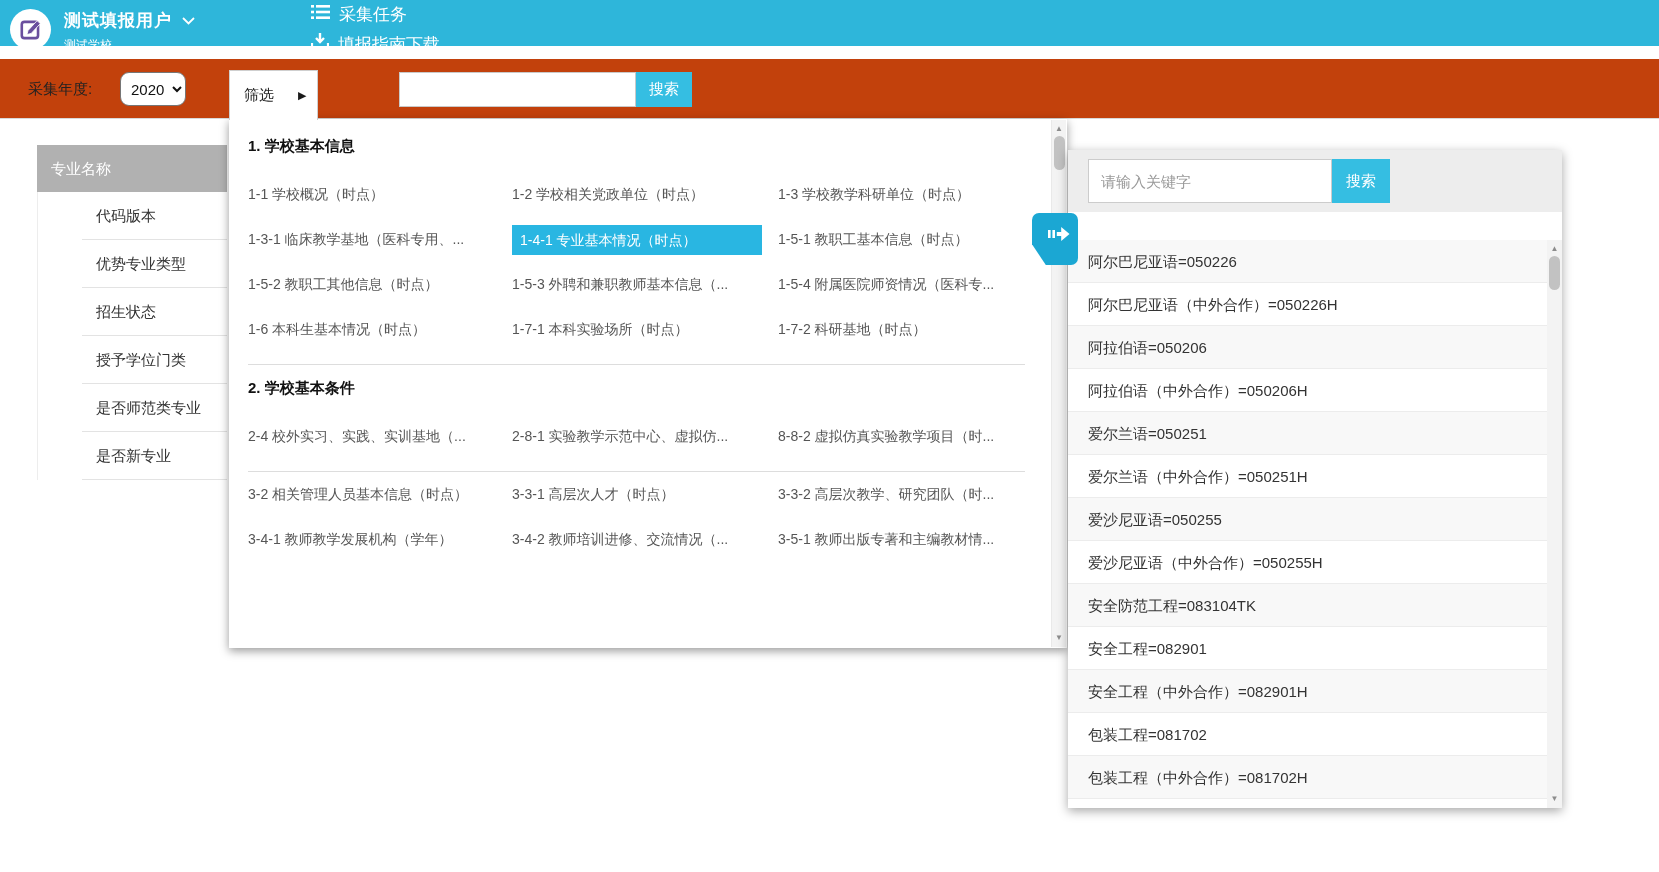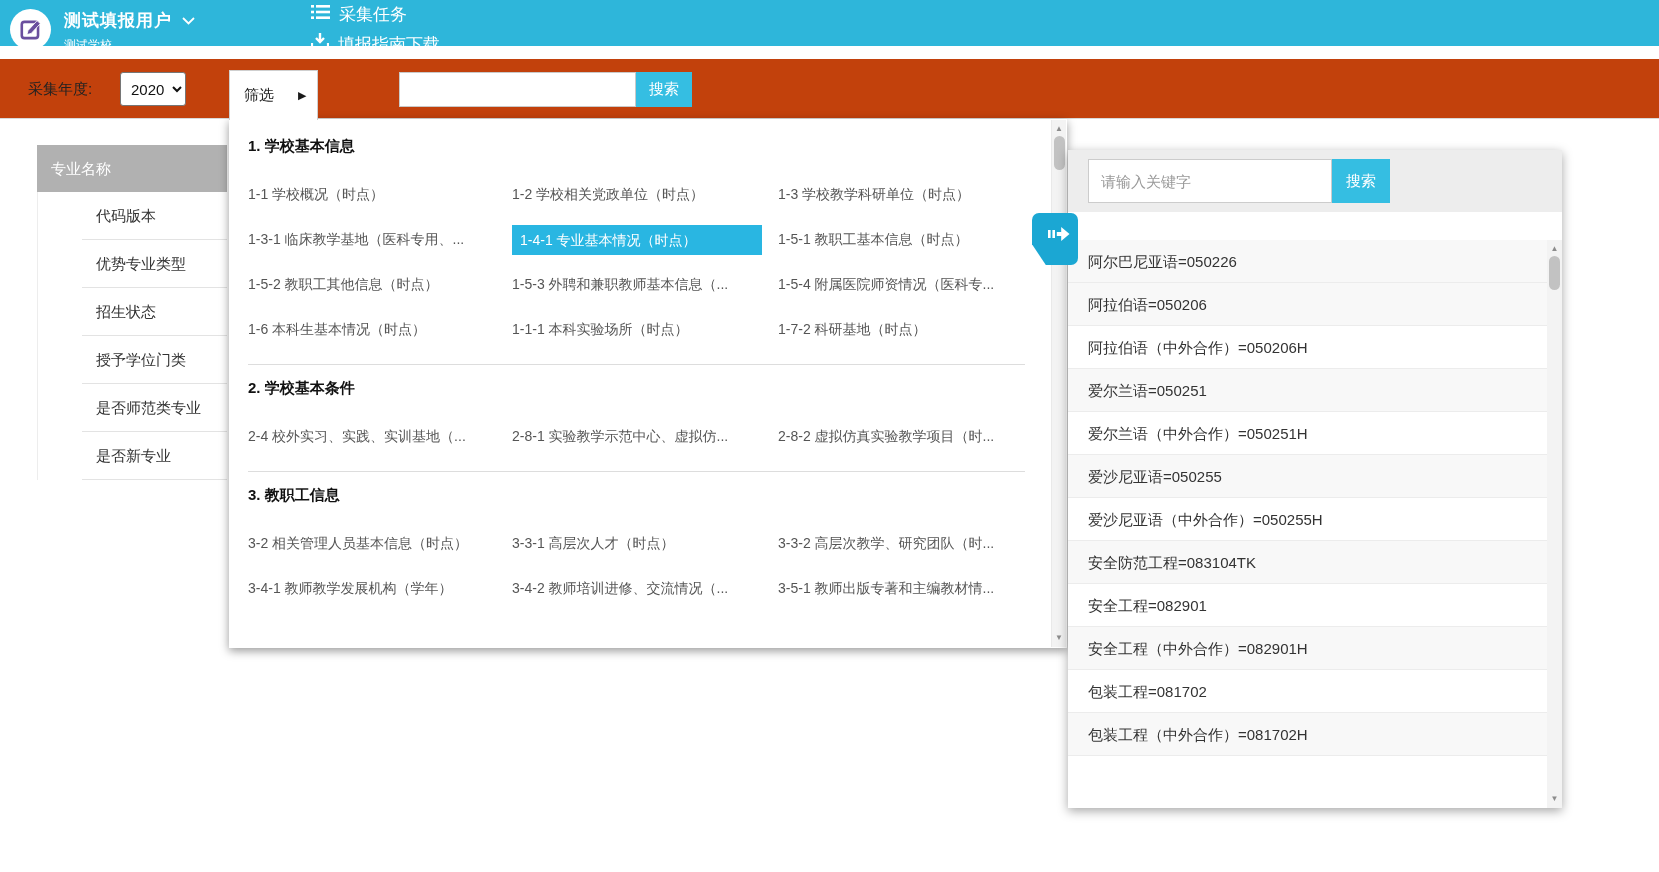--- a/index.html
+++ b/index.html
@@ -19,21 +19,21 @@
   .uname{font-size:17px;font-weight:bold;display:flex;align-items:center;gap:10px;letter-spacing:1px;}
   .uschool{font-size:12px;margin-top:5px;}
   .nav{position:absolute;left:281px;top:0;height:59px;display:flex;flex-direction:column;}
   .nav-item{display:flex;align-items:center;gap:9px;padding:0 30px;color:#fff;font-size:17px;cursor:pointer;height:59px;}
   .nav-item.active{background:var(--c-nav-active);}
 
   
   .toolbar{position:absolute;left:0;top:59px;width:1659px;height:60px;background:#c2410c;border-bottom:1px solid #d9d9d9;}
   .year-label{position:absolute;left:28px;top:0;line-height:59px;font-size:15px;color:#222;}
   .year-select{position:absolute;left:120px;top:13px;width:66px;height:34px;font-size:15px;color:#111;
-               border:1px solid #767676;border-radius:3px;background:#fff;padding-left:6px;}
+               border:1px solid #767676;border-radius:9px;background:#fff;padding-left:6px;}
   .filter-tab{position:absolute;left:229px;top:11px;width:89px;height:50px;background:#fff;z-index:40;
               border:1px solid #cfcfcf;border-bottom:none;display:flex;align-items:center;
               padding-left:14px;gap:24px;font-size:15px;color:#222;cursor:pointer;}
   .tri{font-size:11px;color:#1a1a1a;}
   .main-search{position:absolute;left:399px;top:13px;width:237px;height:35px;border:1px solid #c9c9c9;
                padding:0 8px;font-size:15px;}
   .main-search-btn{position:absolute;left:636px;top:13px;width:56px;height:35px;background:var(--c-button);
                    border:none;color:#fff;font-size:15px;cursor:pointer;}
 
   
@@ -160,32 +160,31 @@
         <div class="fp-cell">1-3 学校教学科研单位（时点）</div>
         <div class="fp-cell">1-3-1 临床教学基地（医科专用、...</div>
         <div class="fp-cell">
           <span class="sel">1-4-1 专业基本情况（时点）</span>
         </div>
         <div class="fp-cell">1-5-1 教职工基本信息（时点）</div>
         <div class="fp-cell">1-5-2 教职工其他信息（时点）</div>
         <div class="fp-cell">1-5-3 外聘和兼职教师基本信息（...</div>
         <div class="fp-cell">1-5-4 附属医院师资情况（医科专...</div>
         <div class="fp-cell">1-6 本科生基本情况（时点）</div>
-        <div class="fp-cell">1-1-1 本科实验场所（时点）</div>
+        <div class="fp-cell">1-7-1 本科实验场所（时点）</div>
         <div class="fp-cell">1-7-2 科研基地（时点）</div>
       </div>
       <div class="fp-divider"></div>
       <div class="fp-section-title">2. 学校基本条件</div>
       <div class="fp-grid">
         <div class="fp-cell">2-4 校外实习、实践、实训基地（...</div>
         <div class="fp-cell">2-8-1 实验教学示范中心、虚拟仿...</div>
-        <div class="fp-cell">2-8-2 虚拟仿真实验教学项目（时...</div>
+        <div class="fp-cell">8-8-2 虚拟仿真实验教学项目（时...</div>
       </div>
       <div class="fp-divider"></div>
-      <div class="fp-section-title">3. 教职工信息</div>
       <div class="fp-grid">
         <div class="fp-cell">3-2 相关管理人员基本信息（时点）</div>
         <div class="fp-cell">3-3-1 高层次人才（时点）</div>
         <div class="fp-cell">3-3-2 高层次教学、研究团队（时...</div>
         <div class="fp-cell">3-4-1 教师教学发展机构（学年）</div>
         <div class="fp-cell">3-4-2 教师培训进修、交流情况（...</div>
         <div class="fp-cell">3-5-1 教师出版专著和主编教材情...</div>
       </div>
     </div>
   <div class="vscroll vs-mid">
@@ -204,20 +203,21 @@
   </svg>
 </div>
 
 <div class="value-panel">
   <div class="vp-header">
     <input class="vp-search" placeholder="请输入关键字" style="">
     <button class="vp-btn">搜索</button>
   </div>
   <div class="vp-list" id="vp-list">
       <div class="vp-row odd">阿尔巴尼亚语=050226</div>
+      <div class="vp-row">阿尔巴尼亚语（中外合作）=050226H</div>
       <div class="vp-row odd">阿拉伯语=050206</div>
       <div class="vp-row">阿拉伯语（中外合作）=050206H</div>
       <div class="vp-row odd">爱尔兰语=050251</div>
       <div class="vp-row">爱尔兰语（中外合作）=050251H</div>
       <div class="vp-row odd">爱沙尼亚语=050255</div>
       <div class="vp-row">爱沙尼亚语（中外合作）=050255H</div>
       <div class="vp-row odd">安全防范工程=083104TK</div>
       <div class="vp-row">安全工程=082901</div>
       <div class="vp-row odd">安全工程（中外合作）=082901H</div>
       <div class="vp-row">包装工程=081702</div>

